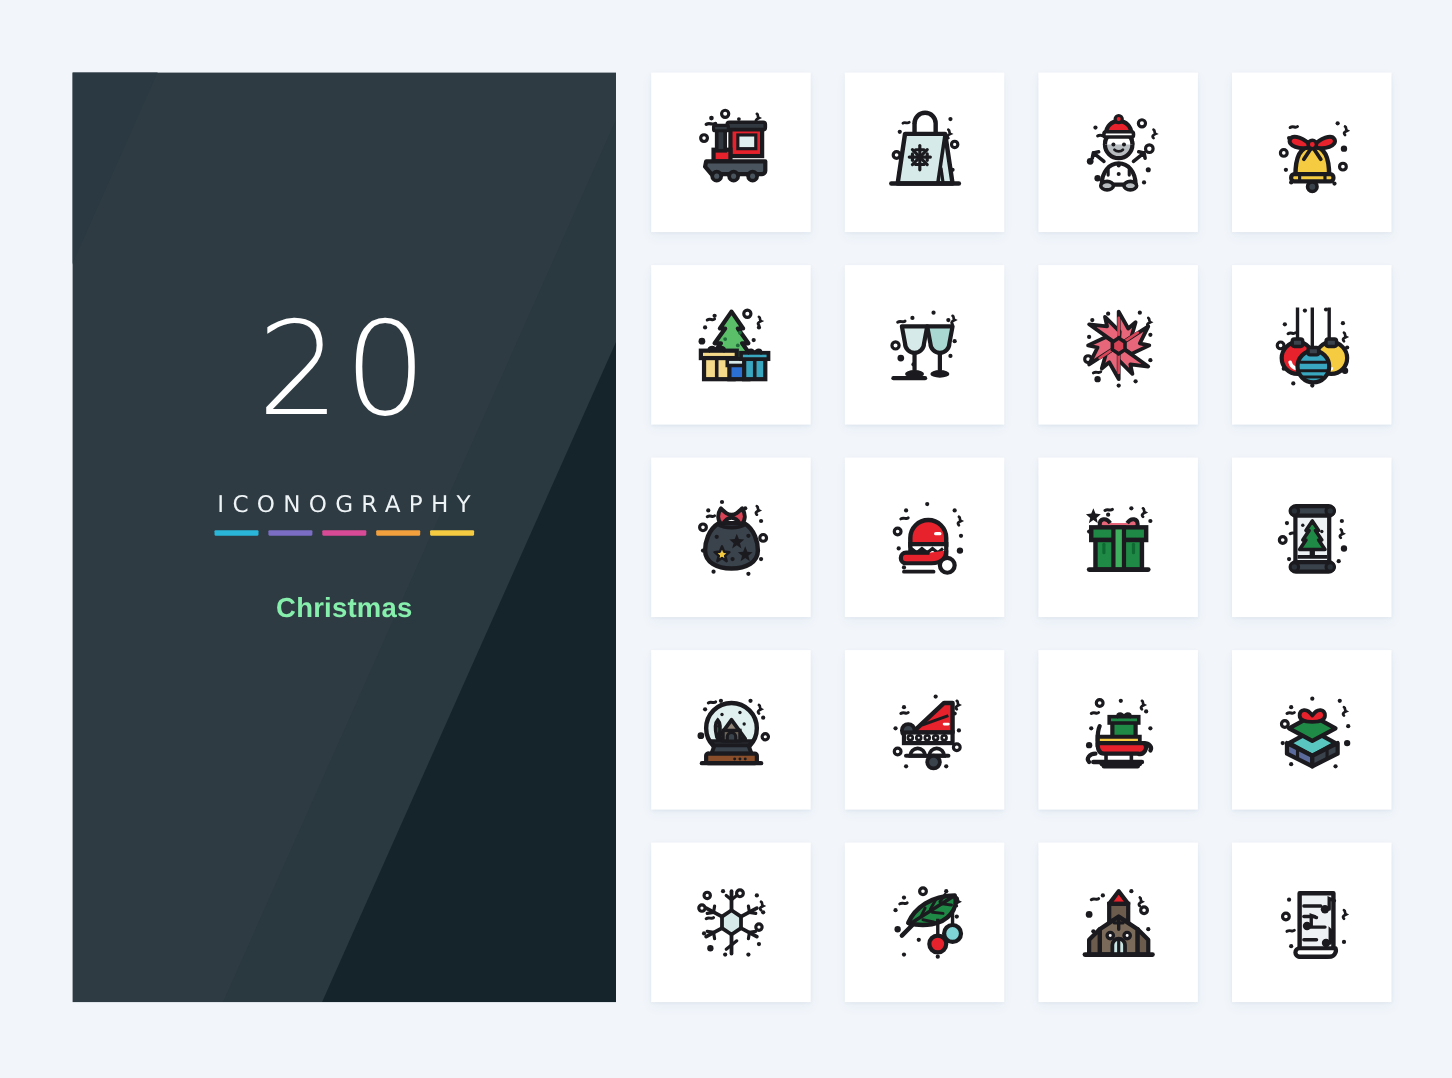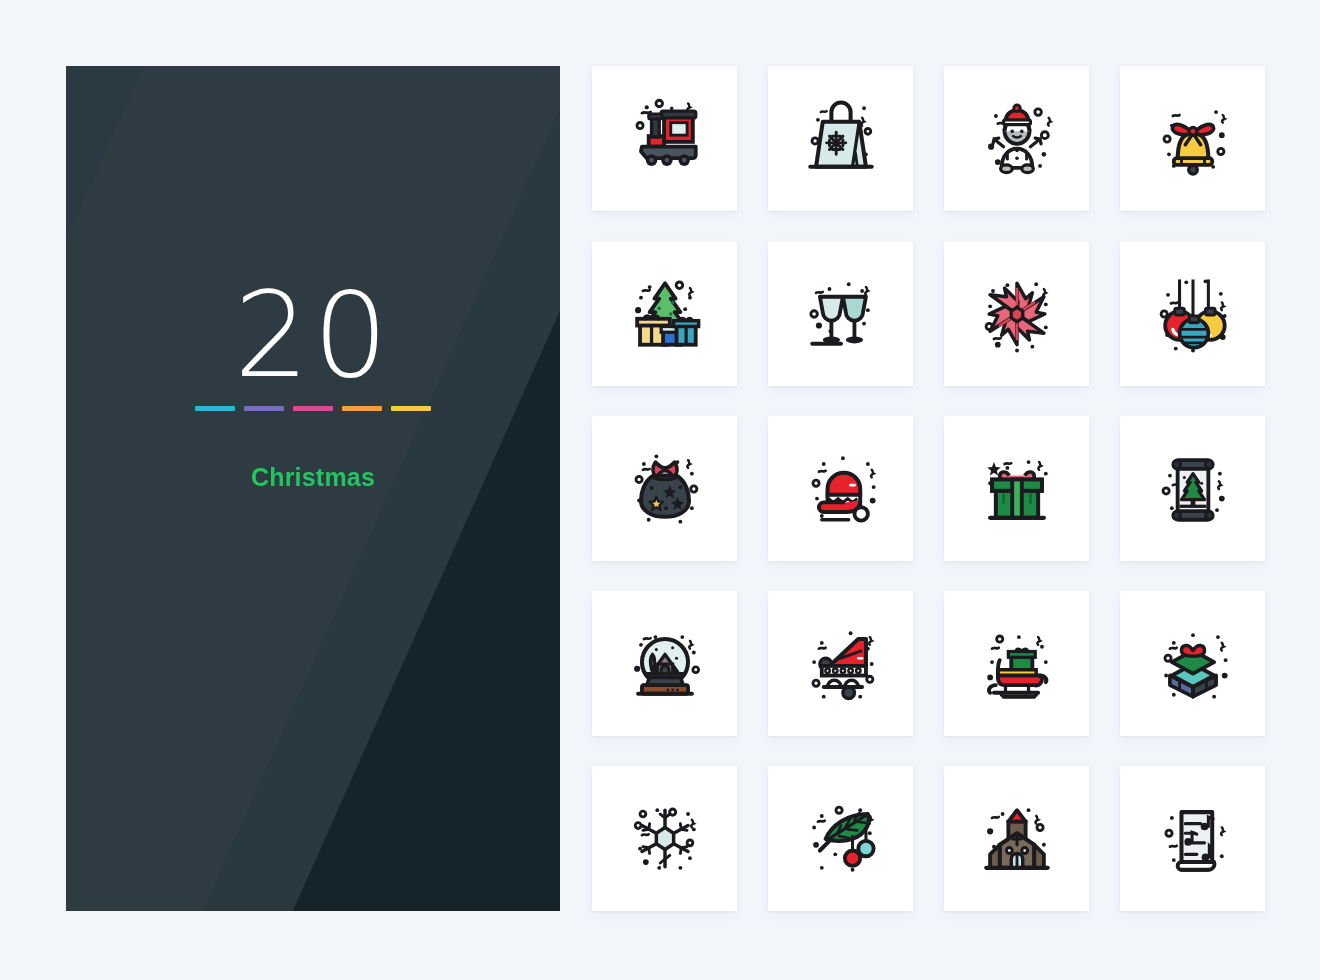--- a/index.html
+++ b/index.html
@@ -33,21 +33,21 @@
   }
   .iconography{
     margin-top:52px;
     font-size:21px;color:#eef3f6;letter-spacing:7.5px;
     font-weight:400;padding-left:7px;
     font-family:"DejaVu Sans", sans-serif;
   }
   .bars{margin-top:12px;display:flex;gap:9px;}
   .bars i{display:block;width:40px;height:5px;border-radius:1px;}
   .subtitle{
-    margin-top:52px;font-size:25px;color:#22c55e;font-weight:600;
+    margin-top:52px;font-size:25px;color:#86efac;font-weight:600;
     letter-spacing:.2px;
   }
 
   
   .grid{
     position:absolute;left:592px;top:66px;
     display:grid;
     grid-template-columns:repeat(4,145px);
     grid-template-rows:repeat(5,145px);
     column-gap:31px;row-gap:30px;
@@ -66,20 +66,21 @@
 
   <div class="cover" style="background-color: rgb(46, 59, 67);">
 
     <div class="band b2"></div>
     <div class="band b3"></div>
     <div class="band b4"></div>
     <div class="band b5"></div>
 
     <div class="cover-inner">
       <div class="big-num">20</div>
+      <div class="iconography">ICONOGRAPHY</div>
       <div class="bars">
         <i style="background:#29b6d8"></i>
         <i style="background:#7b6cc4"></i>
         <i style="background:#d94a96"></i>
         <i style="background:#f2a03d"></i>
         <i style="background:#f5cb42"></i>
       </div>
       <div class="subtitle">Christmas</div>
     </div>
   </div>

